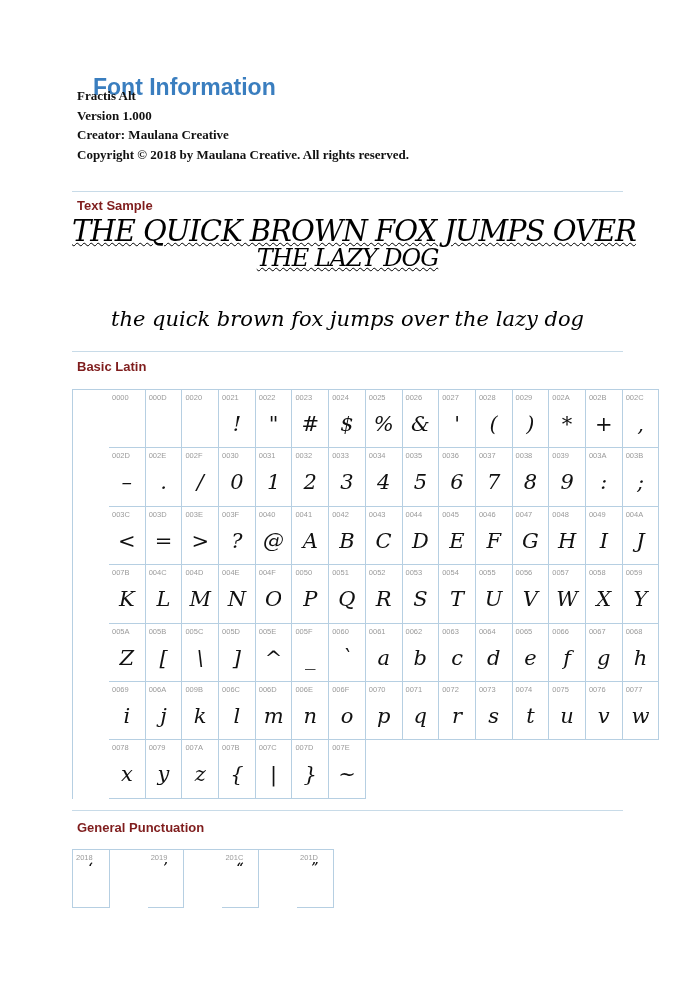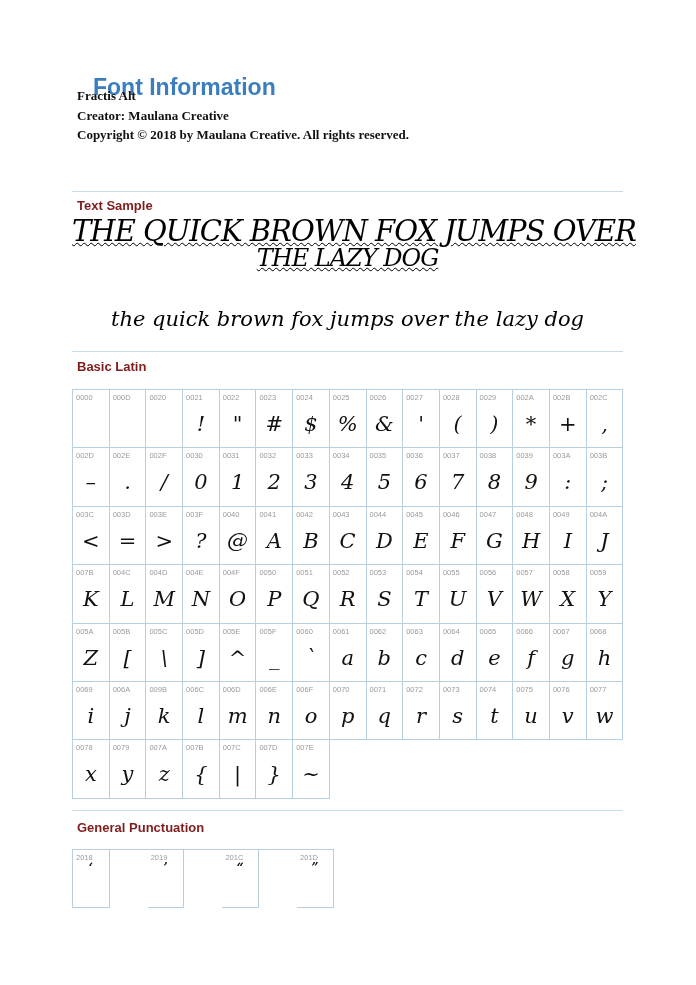--- a/index.html
+++ b/index.html
@@ -14,37 +14,38 @@
   .section-h { position: absolute; left: 77px; font-size: 13px; font-weight: bold; color: #7f1d1d; }
   .sample { position: absolute; left: 72px; width: 551px; text-align: center; color: #000;
             font-family: "DejaVu Serif", serif; font-style: italic; white-space: nowrap; }
   .sample-upper { top: 214px; font-size: 29px; letter-spacing: -1px; line-height: 34px;
                   text-decoration: underline wavy #000; text-decoration-thickness: 1px; }
   .sample-upper2 { top: 244px; font-size: 24px; letter-spacing: -1px; line-height: 28px;
                    text-decoration: underline wavy #000; text-decoration-thickness: 1px; }
   .sample-lower { top: 304px; font-size: 21px; line-height: 30px; }
   .grid { position: absolute; left: 72px; display: grid;
           border-top: 1px solid #b6cfe2; border-left: 1px solid #b6cfe2; }
-  .grid.latin { top: 389px; grid-template-columns: repeat(15, 36.7px); grid-auto-rows: 58.4px; }
+  .grid.latin { top: 389px; grid-template-columns: repeat(15, 36.7px); grid-auto-rows: 58.4px; padding-left: 36px; }
   .grid.punct { top: 849px; grid-template-columns: repeat(4, 36.7px); grid-auto-rows: 58.4px; gap: 38px; }
   .cell { border-right: 1px solid #b6cfe2; border-bottom: 1px solid #b6cfe2; position: relative;
           box-sizing: border-box; }
   .code { position: absolute; left: 3px; top: 3px; font-size: 7.5px; color: #9a9a9a;
           font-family: "Liberation Sans", sans-serif; }
   .glyph { position: absolute; left: 0; right: 0; top: 17px; text-align: center;
            font-family: "DejaVu Serif", serif; font-style: italic; font-size: 21px; color: #111;
            line-height: 34px; }
   .punct .glyph { top: 8px; font-size: 12px; line-height: 20px; font-weight: bold; }
 </style>
 </head>
 <body>
 
 <h1 class="title">Font Information</h1>
 <div class="info">
   <div>Fractis Alt</div>
+  <div>Version 1.000</div>
   <div>Creator: Maulana Creative</div>
   <div>Copyright © 2018 by Maulana Creative. All rights reserved.</div>
 </div>
 
 <div class="rule" style="top:191px"></div>
 <div class="section-h" style="top:198px">Text Sample</div>
 <div class="sample sample-upper">THE QUICK BROWN FOX JUMPS OVER</div>
 <div class="sample sample-upper2">THE LAZY DOG</div>
 <div class="sample sample-lower">the quick brown fox jumps over the lazy dog</div>
 

